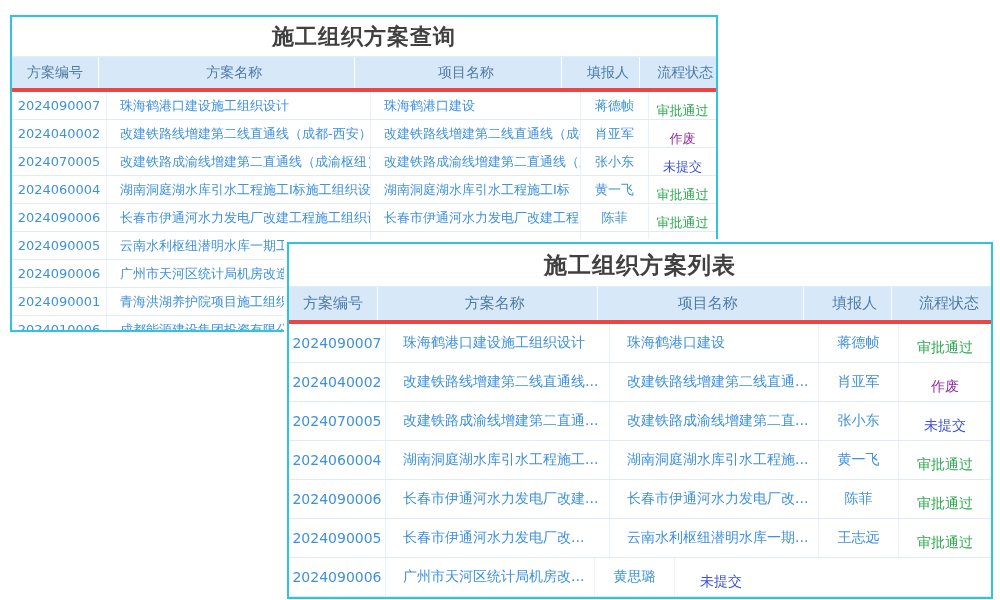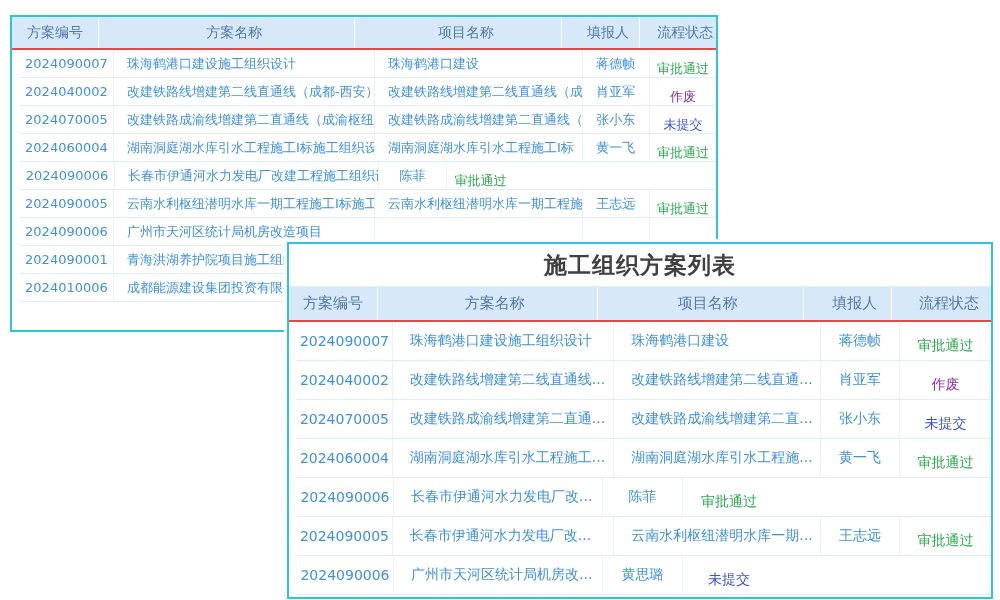--- a/index.html
+++ b/index.html
@@ -28,23 +28,23 @@
   .thead { display: flex; background: var(--header-bg, #d7e9f9); }
   .th {
     display: flex; align-items: center; justify-content: center;
     color: var(--header-text, #4d7ba6);
     border-right: 1px solid #ffffff;
     overflow: hidden; white-space: nowrap;
   }
   .th:last-child { border-right: none; }
   .panel-query .th { height: 31px; font-size: 14px; }
   .panel-list  .th { height: 33px; font-size: 15px; }
-  .thead { border-bottom: 2px solid #ef4444; gap: 15px; }
-
-  .tbody { overflow: hidden; padding-left: 8px; }
+  .thead { border-bottom: 4px solid #ef4444; gap: 15px; }
+
+  .tbody { overflow: hidden; }
   .tr { display: flex; border-bottom: 1px solid #e0ebf6; background: #ffffff; }
   .panel-query .tr { height: 28px; }
   .panel-list  .tr { height: 39px; }
   .td {
     display: flex; align-items: center;
     color: var(--body-text, #3e91dc);
     border-right: 1px solid #e9f1fa;
     overflow: hidden; white-space: nowrap;
   }
   .td:last-child { border-right: none; margin-top: 10px; }
@@ -67,20 +67,21 @@
   .panel-list .c2 { width: 209px; }
   .panel-list .c3 { width: 80px; }
   .panel-list .c4 { width: 92px; }
 </style>
 </head>
 <body>
 
 <div>
 
   <section class="panel panel-query">
+    <h1 class="panel-title">施工组织方案查询</h1>
     <div class="thead">
         <div class="th c0">方案编号</div>
         <div class="th c1">方案名称</div>
         <div class="th c2">项目名称</div>
         <div class="th c3">填报人</div>
         <div class="th c4">流程状态</div>
       </div>
     <div class="tbody">
         <div class="tr">
           <div class="td c0 center">2024090007</div>
@@ -106,20 +107,21 @@
         <div class="tr">
           <div class="td c0 center">2024060004</div>
           <div class="td c1 left">湖南洞庭湖水库引水工程施工I标施工组织设计</div>
           <div class="td c2 left">湖南洞庭湖水库引水工程施工I标</div>
           <div class="td c3 center">黄一飞</div>
           <div class="td c4 center" style="color: rgb(45, 169, 78);">审批通过</div>
         </div>
         <div class="tr">
           <div class="td c0 center">2024090006</div>
           <div class="td c1 left">长春市伊通河水力发电厂改建工程施工组织设计</div>
+          <div class="td c2 left">长春市伊通河水力发电厂改建工程</div>
           <div class="td c3 center">陈菲</div>
           <div class="td c4 center" style="color: rgb(45, 169, 78);">审批通过</div>
         </div>
         <div class="tr">
           <div class="td c0 center">2024090005</div>
           <div class="td c1 left">云南水利枢纽潜明水库一期工程施工I标施工组织设计</div>
           <div class="td c2 left">云南水利枢纽潜明水库一期工程施工I标</div>
           <div class="td c3 center">王志远</div>
           <div class="td c4 center" style="color: rgb(45, 169, 78);">审批通过</div>
         </div>
@@ -180,20 +182,21 @@
         </div>
         <div class="tr">
           <div class="td c0 center">2024060004</div>
           <div class="td c1 left">湖南洞庭湖水库引水工程施工...</div>
           <div class="td c2 left">湖南洞庭湖水库引水工程施...</div>
           <div class="td c3 center">黄一飞</div>
           <div class="td c4 center" style="color: rgb(45, 169, 78);">审批通过</div>
         </div>
         <div class="tr">
           <div class="td c0 center">2024090006</div>
+          <div class="td c1 left">长春市伊通河水力发电厂改建...</div>
           <div class="td c2 left">长春市伊通河水力发电厂改...</div>
           <div class="td c3 center">陈菲</div>
           <div class="td c4 center" style="color: rgb(45, 169, 78);">审批通过</div>
         </div>
         <div class="tr">
           <div class="td c0 center">2024090005</div>
           <div class="td c1 left">长春市伊通河水力发电厂改...</div>
           <div class="td c2 left">云南水利枢纽潜明水库一期...</div>
           <div class="td c3 center">王志远</div>
           <div class="td c4 center" style="color: rgb(45, 169, 78);">审批通过</div>

